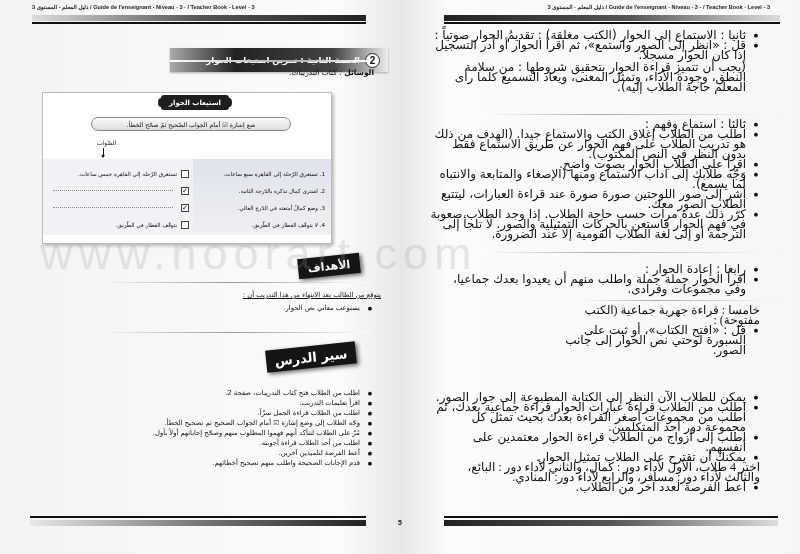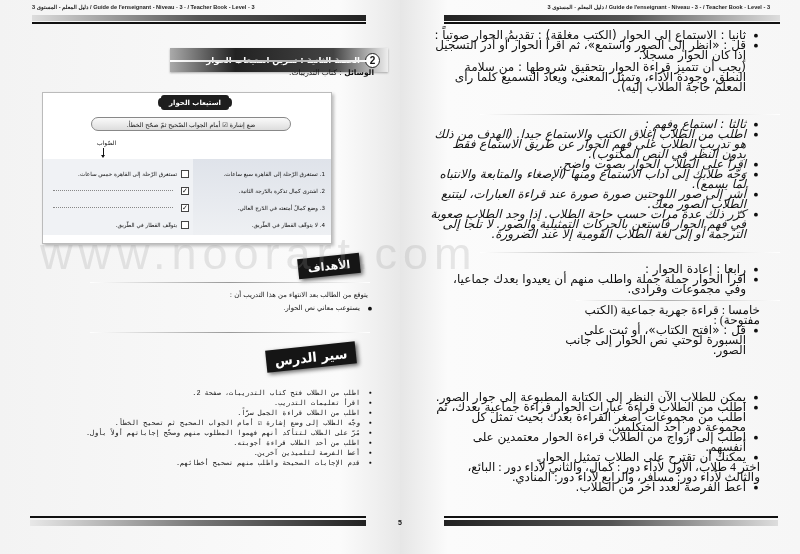--- a/index.html
+++ b/index.html
@@ -53,26 +53,26 @@
   .sent-row { height: 17px; font-size: 5.6px; display: flex; align-items: center; white-space: nowrap; }
   .ans-row { height: 17px; font-size: 5.6px; display: flex; align-items: center; gap: 4px; white-space: nowrap; }
   .cbox { width: 8px; height: 8px; border: 1px solid #444; background: #fff; font-size: 7px; line-height: 7px; text-align: center; flex: none; }
   .dots { flex: 1; border-bottom: 1px dotted #888; height: 1px; margin-right: 4px; margin-left: 4px; }
 
   .section-badge { position: absolute; background: #151515; color: #fff; font-weight: bold; transform: rotate(-6deg); box-shadow: 2px 2px 4px rgba(0,0,0,0.6); direction: rtl; display: flex; align-items: center; justify-content: center; }
   .badge-goals { top: 256px; left: 298px; width: 62px; height: 20px; font-size: 11px; }
   .badge-lesson { top: 346px; left: 266px; width: 90px; height: 22px; font-size: 13px; }
   .section-rule { position: absolute; height: 1px; background: linear-gradient(to right, #fff, #999 50%, #fff); }
 
-  .goals-text { position: absolute; top: 290px; right: 32px; width: 300px; font-size: 6.8px; direction: rtl; line-height: 11px; }
+  .goals-text { position: absolute; top: 290px; right: 19px; width: 300px; font-size: 6.8px; direction: rtl; line-height: 11px; text-decoration: underline; }
   .bullet-list { list-style: none; direction: rtl; }
   .bullet-list li { position: relative; padding-right: 14px; }
   .bullet-list li::before { content: "●"; position: absolute; right: 2px; font-size: 5px; top: 0; }
   .goals-list { position: absolute; top: 303px; right: 26px; width: 300px; font-size: 6.8px; line-height: 11px; }
-  .lesson-list { position: absolute; top: 388px; right: 26px; width: 330px; font-size: 6.8px; line-height: 10px; font-family: Liberation Mono, monospace; }
+  .lesson-list { position: absolute; top: 388px; right: 26px; width: 330px; font-size: 6.8px; line-height: 10px; }
   .rp-list { position: absolute; right: 40px; width: 330px; font-size: 12px; line-height: 10px; }
   .rp-list li.plain { padding-right: 14px; }
   .rp-list li.plain::before { content: ""; }
   .rp-list li.noindent { padding-right: 0; font-family: Liberation Serif, serif; }
   .rp-list li.noindent::before { content: ""; }
   .rp-subhead-rule { position: absolute; height: 1px; background: linear-gradient(to right, #fff, #aaa 40%, #fff); }
   .watermark { position: absolute; top: 228px; left: 40px; font-size: 45px; letter-spacing: 6px; color: rgba(150,150,150,0.22); font-family: "Liberation Sans", sans-serif; white-space: nowrap; pointer-events: none; }
 </style>
 </head>
 <body>
@@ -157,21 +157,21 @@
     <div class="header-bar"></div>
     <div class="header-rule"></div>
 
     <ul class="bullet-list rp-list" style="top:30px;">
       <li>ثانيا : الاستماع إلى الحوار (الكتب مغلقة) : تقديمُ الحوار صوتياً :</li>
       <li>قل : «انظر إلى الصور واستمع»، ثم اقرأ الحوار أو أدر التسجيل إذا كان الحوار مسجلا.</li>
       <li class="plain" style="margin-top:2px;">(يجب أن تتميز قراءة الحوار بتحقيق شروطها : من سلامة النطق، وجودة الأداء، وتمثل المعنى، ويعاد التسميع كلما رأى المعلم حاجة الطلاب إليه).</li>
     </ul>
 
     <div class="rp-subhead-rule" style="top:114px;left:80px;width:300px;"></div>
-    <ul class="bullet-list rp-list" style="top:119px;font-style:italic;">
+    <ul class="bullet-list rp-list" style="top:119px;">
       <li>ثالثا : استماع وفهم :</li>
       <li>اطلب من الطلاب إغلاق الكتب والاستماع جيدا. (الهدف من ذلك هو تدريب الطلاب على فهم الحوار عن طريق الاستماع فقط بدون النظر في النص المكتوب).</li>
       <li>اقرأ على الطلاب الحوار بصوت واضح.</li>
       <li>وَجّه طلابك إلى آداب الاستماع ومنها (الإصغاء والمتابعة والانتباه لما يسمع).</li>
       <li>أشر إلى صور اللوحتين صورة صورة عند قراءة العبارات، ليتتبع الطلاب الصور معك.</li>
       <li>كرّر ذلك عدة مرات حسب حاجة الطلاب. إذا وجد الطلاب صعوبة في فهم الحوار فاستعن بالحركات التمثيلية والصور. لا تلجأ إلى الترجمة أو إلى لغة الطلاب القومية إلا عند الضرورة.</li>
     </ul>
 
     <div class="rp-subhead-rule" style="top:252px;left:80px;width:300px;"></div>
     <ul class="bullet-list rp-list" style="top:264px;">

